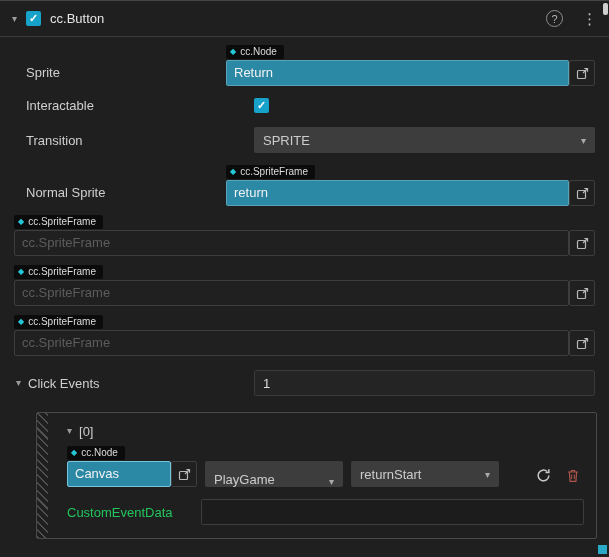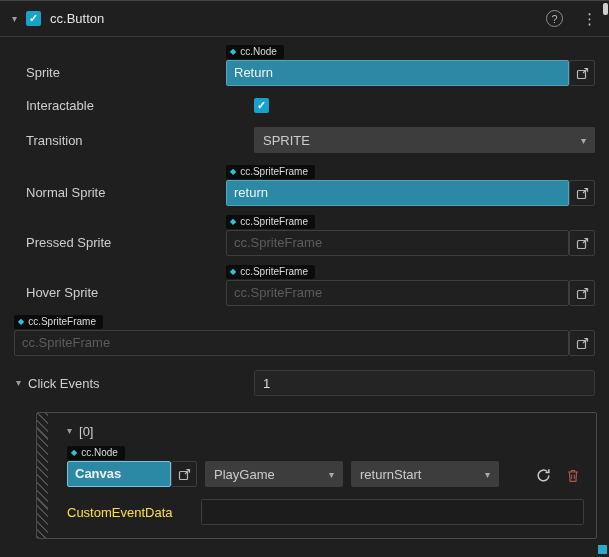--- a/index.html
+++ b/index.html
@@ -42,30 +42,30 @@
   .label.with-caret{display:flex;align-items:center;gap:7px;padding-left:2px;}
   
   .event-box{position:relative;margin:16px 12px 0 36px;border:1px solid #4a4a4a;border-radius:2px;
              background:#1f1f1f;}
   .drag-strip{position:absolute;left:0;top:0;bottom:0;width:11px;
               background:repeating-linear-gradient(45deg,#4f4f4f 0,#4f4f4f 1.5px,transparent 1.5px,transparent 5.5px);}
   .event-content{padding:8px 12px 13px 30px;}
   .event-head{display:flex;align-items:center;gap:7px;color:#cccccc;height:20px;}
   .event-row1{display:flex;align-items:flex-end;gap:8px;margin-top:5px;}
   .node-group{display:flex;flex-direction:column;width:130px;flex:none;}
-  .node-group .reffield{flex:1;min-width:0;font-weight:bold;}
-  .dropdown.comp{flex:0 0 138px;}
+  .node-group .reffield{flex:1;min-width:0;}
+  .dropdown.comp{flex:0 0 138px;align-items:flex-end;}
   .dropdown.handler{flex:0 0 148px;}
   .flex-sp{flex:1;}
   .icon-btn{background:none;border:none;padding:0;width:22px;height:24px;display:flex;align-items:center;
             justify-content:center;}
   .trash{color:var(--danger,#b0554d);}
   .refresh{color:#c9c9c9;}
   .event-row2{display:flex;align-items:center;margin-top:12px;}
-  .ced-label{flex:0 0 134px;color:#fde047;}
+  .ced-label{flex:0 0 134px;color:#22c55e;}
   .ced-input{flex:1;height:24px;background:#1c1c1c;border:1px solid #3d3d3d;border-radius:2px;
              color:#dddddd;padding:0 6px;font-family:"Liberation Sans",sans-serif;font-size:13px;}
   
   .scroll-thumb{position:absolute;top:2px;right:1px;width:5px;height:12px;background:#cfcfcf;border-radius:2px;}
   .corner-accent{position:absolute;bottom:3px;right:2px;width:9px;height:9px;background:#2ba9c9;}
   button{font-family:"Liberation Sans",sans-serif;cursor:pointer;}
   
   .mt8{margin-top:8px;}.mt9{margin-top:9px;}.mt12{margin-top:12px;}.mt14{margin-top:14px;}
 </style>
 </head>
@@ -135,40 +135,38 @@
           <svg width="13" height="13" viewBox="0 0 13 13" fill="none" stroke="#b8b8b8" stroke-width="1.2">
               <rect x="1.5" y="3.5" width="8" height="8" rx="1"></rect>
               <path d="M7 6 L11.5 1.5 M8.3 1.5 H11.5 V4.7"></path>
             </svg>
         </button>
       </div>
     </div>
   </div>
 
   <div class="row ref mt9">
-    <div class="label">Pressed Sprite</div>
     <div class="control">
       <div class="badge">
         <span class="diamond">◆</span>
         <span>cc.SpriteFrame</span>
       </div>
       <div class="fieldline">
         <div class="reffield empty">cc.SpriteFrame</div>
         <button class="picker">
           <svg width="13" height="13" viewBox="0 0 13 13" fill="none" stroke="#b8b8b8" stroke-width="1.2">
               <rect x="1.5" y="3.5" width="8" height="8" rx="1"></rect>
               <path d="M7 6 L11.5 1.5 M8.3 1.5 H11.5 V4.7"></path>
             </svg>
         </button>
       </div>
     </div>
   </div>
 
   <div class="row ref mt9">
-    <div class="label">Hover Sprite</div>
     <div class="control">
       <div class="badge">
         <span class="diamond">◆</span>
         <span>cc.SpriteFrame</span>
       </div>
       <div class="fieldline">
         <div class="reffield empty">cc.SpriteFrame</div>
         <button class="picker">
           <svg width="13" height="13" viewBox="0 0 13 13" fill="none" stroke="#b8b8b8" stroke-width="1.2">
               <rect x="1.5" y="3.5" width="8" height="8" rx="1"></rect>

